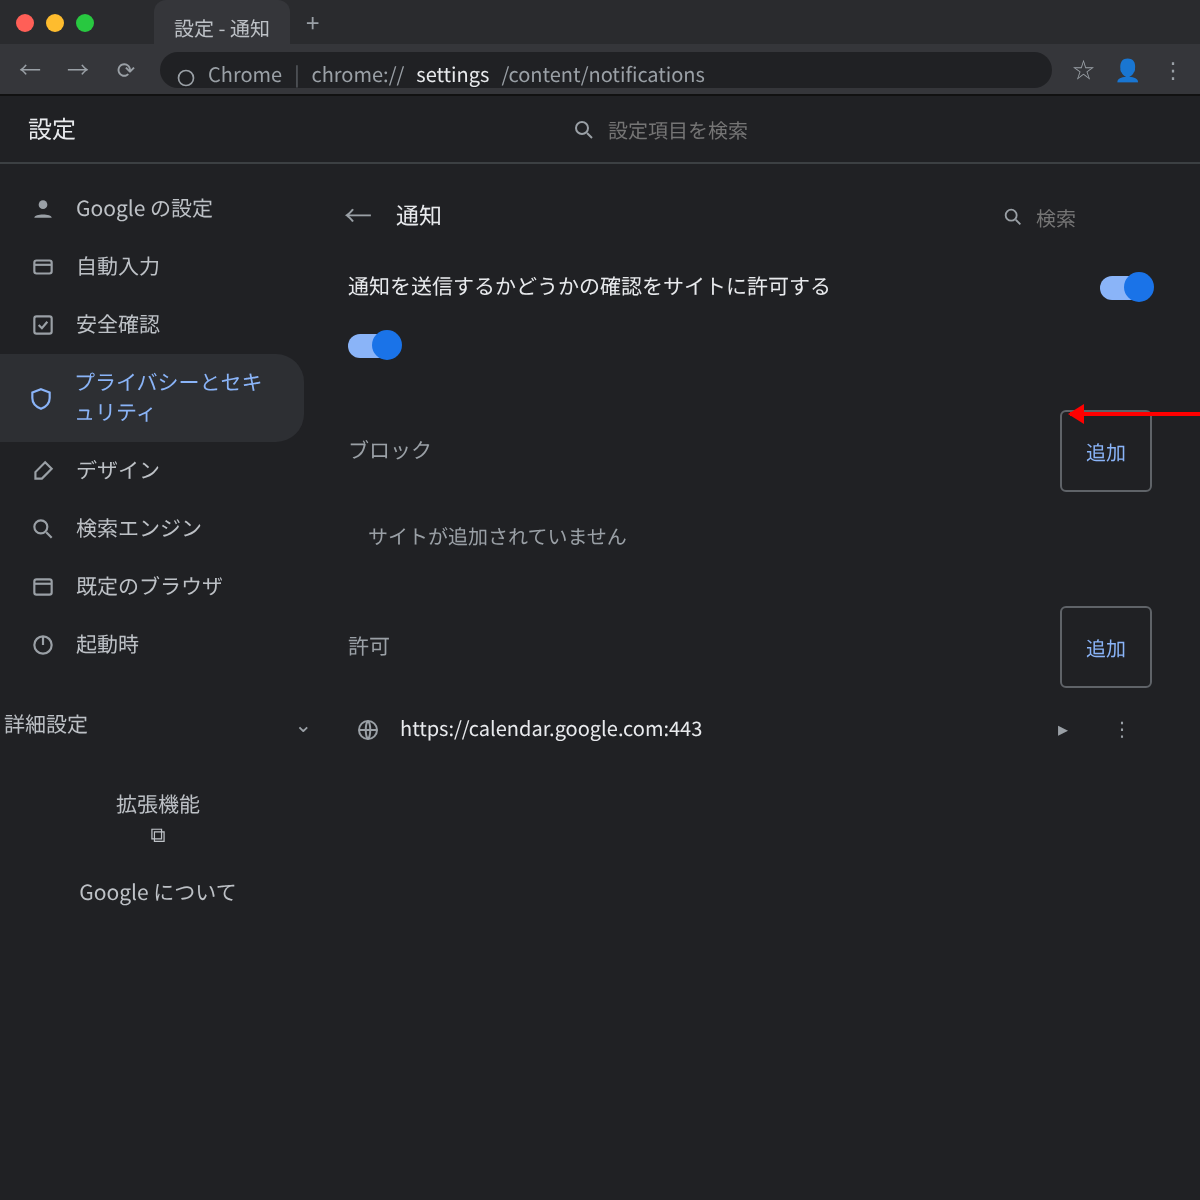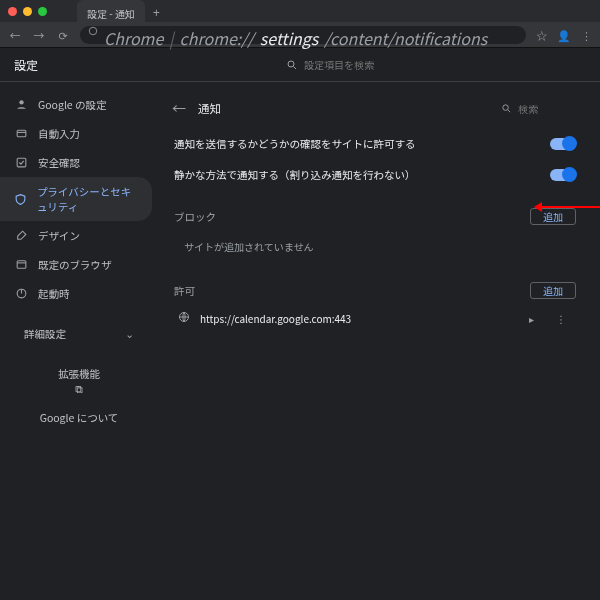--- a/index.html
+++ b/index.html
@@ -11,61 +11,61 @@
   .dot { width: 9px; height: 9px; border-radius: 50%; }
   .dot.red { background: #ff5f57; } .dot.yellow { background: #febc2e; } .dot.green { background: #28c840; }
   .tab { margin-left: 30px; height: 22px; background: #35363a; display: flex; align-items: center; padding: 0 10px; border-radius: 6px 6px 0 0; gap: 6px; color: #bdc1c6; font-size: 10px; flex-direction: column; }
   .tab svg { width: 10px; height: 10px; }
   .tab .close { margin-left: 18px; color: #9aa0a6; }
   .newtab { margin-left: 8px; color: #9aa0a6; font-size: 12px; }
 
   
   .toolbar { height: 26px; background: #35363a; display: flex; align-items: center; padding: 0 8px; gap: 10px; border-bottom: 1px solid #111; }
   .toolbar .navbtn { color: #9aa0a6; width: 14px; display:flex; justify-content:center; }
-  .omnibox { flex: 1; background: #202124; border-radius: 12px; height: 18px; display: flex; align-items: flex-start; padding: 0 8px; gap: 6px; color: #9aa0a6; font-size: 16px; font-style: italic; }
+  .omnibox { flex: 1; background: #202124; border-radius: 12px; height: 18px; display: flex; align-items: flex-end; padding: 0 8px; gap: 6px; color: #9aa0a6; font-size: 10px; }
   .omnibox .host { color: #e8eaed; }
   .toolbar .right { display:flex; gap:10px; color:#9aa0a6; }
 
   
   .appheader { height: 34px; display:flex; align-items:center; padding: 0 14px; border-bottom: 1px solid #3c4043; }
   .appheader .title { font-size: 12px; }
   .appheader .search { margin-left: auto; display:flex; align-items:center; gap:6px; color:#9aa0a6; font-size:10px; width: 300px; }
   .appheader .search input { background: transparent; border: none; outline: none; color:#9aa0a6; font-size:10px; flex:1; }
 
   
   .body { display:flex; height: calc(600px - 22px - 26px - 34px); }
   .sidebar { width: 158px; padding: 8px 0; font-size: 10.5px; }
   .sideitem { display:flex; align-items:center; gap:10px; padding: 7px 14px; color:#bdc1c6; border-radius: 0 14px 14px 0; margin-right:6px; cursor:pointer;}
   .sideitem.active { color:#8ab4f8; background:#2d2f33; }
   .sideitem .ic { width:14px; height:14px; display:flex; align-items:center; justify-content:center; }
   .sidespacer { height: 10px; }
-  .sidehead { padding: 8px 24px; color:#bdc1c6; display:flex; align-items:center; justify-content:space-between; }
+  .sidehead { padding: 8px 2px; color:#bdc1c6; display:flex; align-items:center; justify-content:space-between; }
   .sidehead .chev { color:#9aa0a6; }
   .sideplain { padding: 7px 14px; color:#bdc1c6; display:flex; justify-content:space-between; align-items:center;flex-direction:column;}
 
   .main { flex:1; padding: 10px 18px 10px 10px; overflow:visible; position:relative;}
   .pagehead { display:flex; align-items:center; gap:12px; padding: 6px 4px 10px 4px; }
   .pagehead .back { color:#9aa0a6; font-size:14px; cursor:pointer;}
   .pagehead .label { font-size:11.5px; }
   .pagehead .srch { margin-left:auto; display:flex; align-items:center; gap:6px; color:#9aa0a6; font-size:10px;}
   .pagehead .srch input { background:transparent; border:none; outline:none; color:#9aa0a6; font-size:10px; width:60px;}
 
   .row { display:flex; align-items:center; padding: 8px 6px; font-size:10.5px; color:#e8eaed; }
   .row .lbl { flex:1; }
   .toggle { width:26px; height:12px; border-radius:7px; background:#8ab4f8; position:relative; }
   .toggle::after { content:""; position:absolute; right:-1px; top:-2px; width:15px; height:15px; background:#1a73e8; border-radius:50%; }
   .arrow-annot { position:absolute; right:-5px; top:124px; width:70px; height:2px; background:#ff0000; }
   .arrow-annot::before { content:""; position:absolute; left:-6px; top:-4px; border:5px solid transparent; border-right:8px solid #ff0000; }
 
   .section { margin-top: 14px; }
   .secthead { display:flex; align-items:center; padding: 4px 6px; color:#9aa0a6; font-size:10.5px;}
-  .secthead .btn { margin-left:auto; color:#8ab4f8; border:1px solid #5f6368; padding:0 12px; border-radius:3px; font-size:10px; cursor:pointer;}
+  .secthead .btn { margin-left:auto; color:#8ab4f8; border:1px solid #5f6368; padding:12px 12px; border-radius:3px; font-size:10px; cursor:pointer;}
   .empty { padding: 10px 16px; color:#9aa0a6; font-size:10px; }
 
-  .siteitem { display:flex; align-items:flex-start; gap:10px; padding: 8px 10px; font-size:10px; color:#e8eaed;}
+  .siteitem { display:flex; align-items:flex-end; gap:10px; padding: 8px 10px; font-size:10px; color:#e8eaed;}
   .siteitem .globe { color:#9aa0a6; }
   .siteitem .spacer { flex:1; }
   .siteitem .chev, .siteitem .more { color:#9aa0a6; padding:0 6px; cursor:pointer;}
   svg { display:block; }
 </style>
 </head>
 <body>
 
 <div class="titlebar">
   <div class="traffic">
@@ -157,20 +157,29 @@
           <span class="ic">
             <svg width="13" height="13" viewBox="0 0 24 24" fill="none" stroke="#9aa0a6" stroke-width="2">
               <path d="M14 4l6 6-9 9H5v-6z"></path>
             </svg>
           </span>
           <span>デザイン</span>
         </div>
         <div class="sideitem">
           <span class="ic">
             <svg width="13" height="13" viewBox="0 0 24 24" fill="none" stroke="#9aa0a6" stroke-width="2">
+              <circle cx="10" cy="10" r="6"></circle>
+              <line x1="20" y1="20" x2="15" y2="15"></line>
+            </svg>
+          </span>
+          <span>検索エンジン</span>
+        </div>
+        <div class="sideitem">
+          <span class="ic">
+            <svg width="13" height="13" viewBox="0 0 24 24" fill="none" stroke="#9aa0a6" stroke-width="2">
               <rect x="4" y="5" width="16" height="14" rx="2"></rect>
               <line x1="4" y1="9" x2="20" y2="9"></line>
             </svg>
           </span>
           <span>既定のブラウザ</span>
         </div>
         <div class="sideitem">
           <span class="ic">
             <svg width="13" height="13" viewBox="0 0 24 24" fill="none" stroke="#9aa0a6" stroke-width="2">
               <circle cx="12" cy="12" r="8"></circle>
@@ -206,21 +215,20 @@
           </svg>
         <input placeholder="検索" style="">
       </div>
     </div>
 
     <div class="row">
       <span class="lbl">通知を送信するかどうかの確認をサイトに許可する</span>
       <div class="toggle"></div>
     </div>
     <div class="row">
-      <span class="lbl">静かな方法で通知する（割り込み通知を行わない）</span>
       <div class="toggle"></div>
     </div>
     <div class="arrow-annot"></div>
 
     <div class="section">
       <div class="secthead">
         <span>ブロック</span>
         <span class="btn">追加</span>
       </div>
       <div class="empty">サイトが追加されていません</div>

